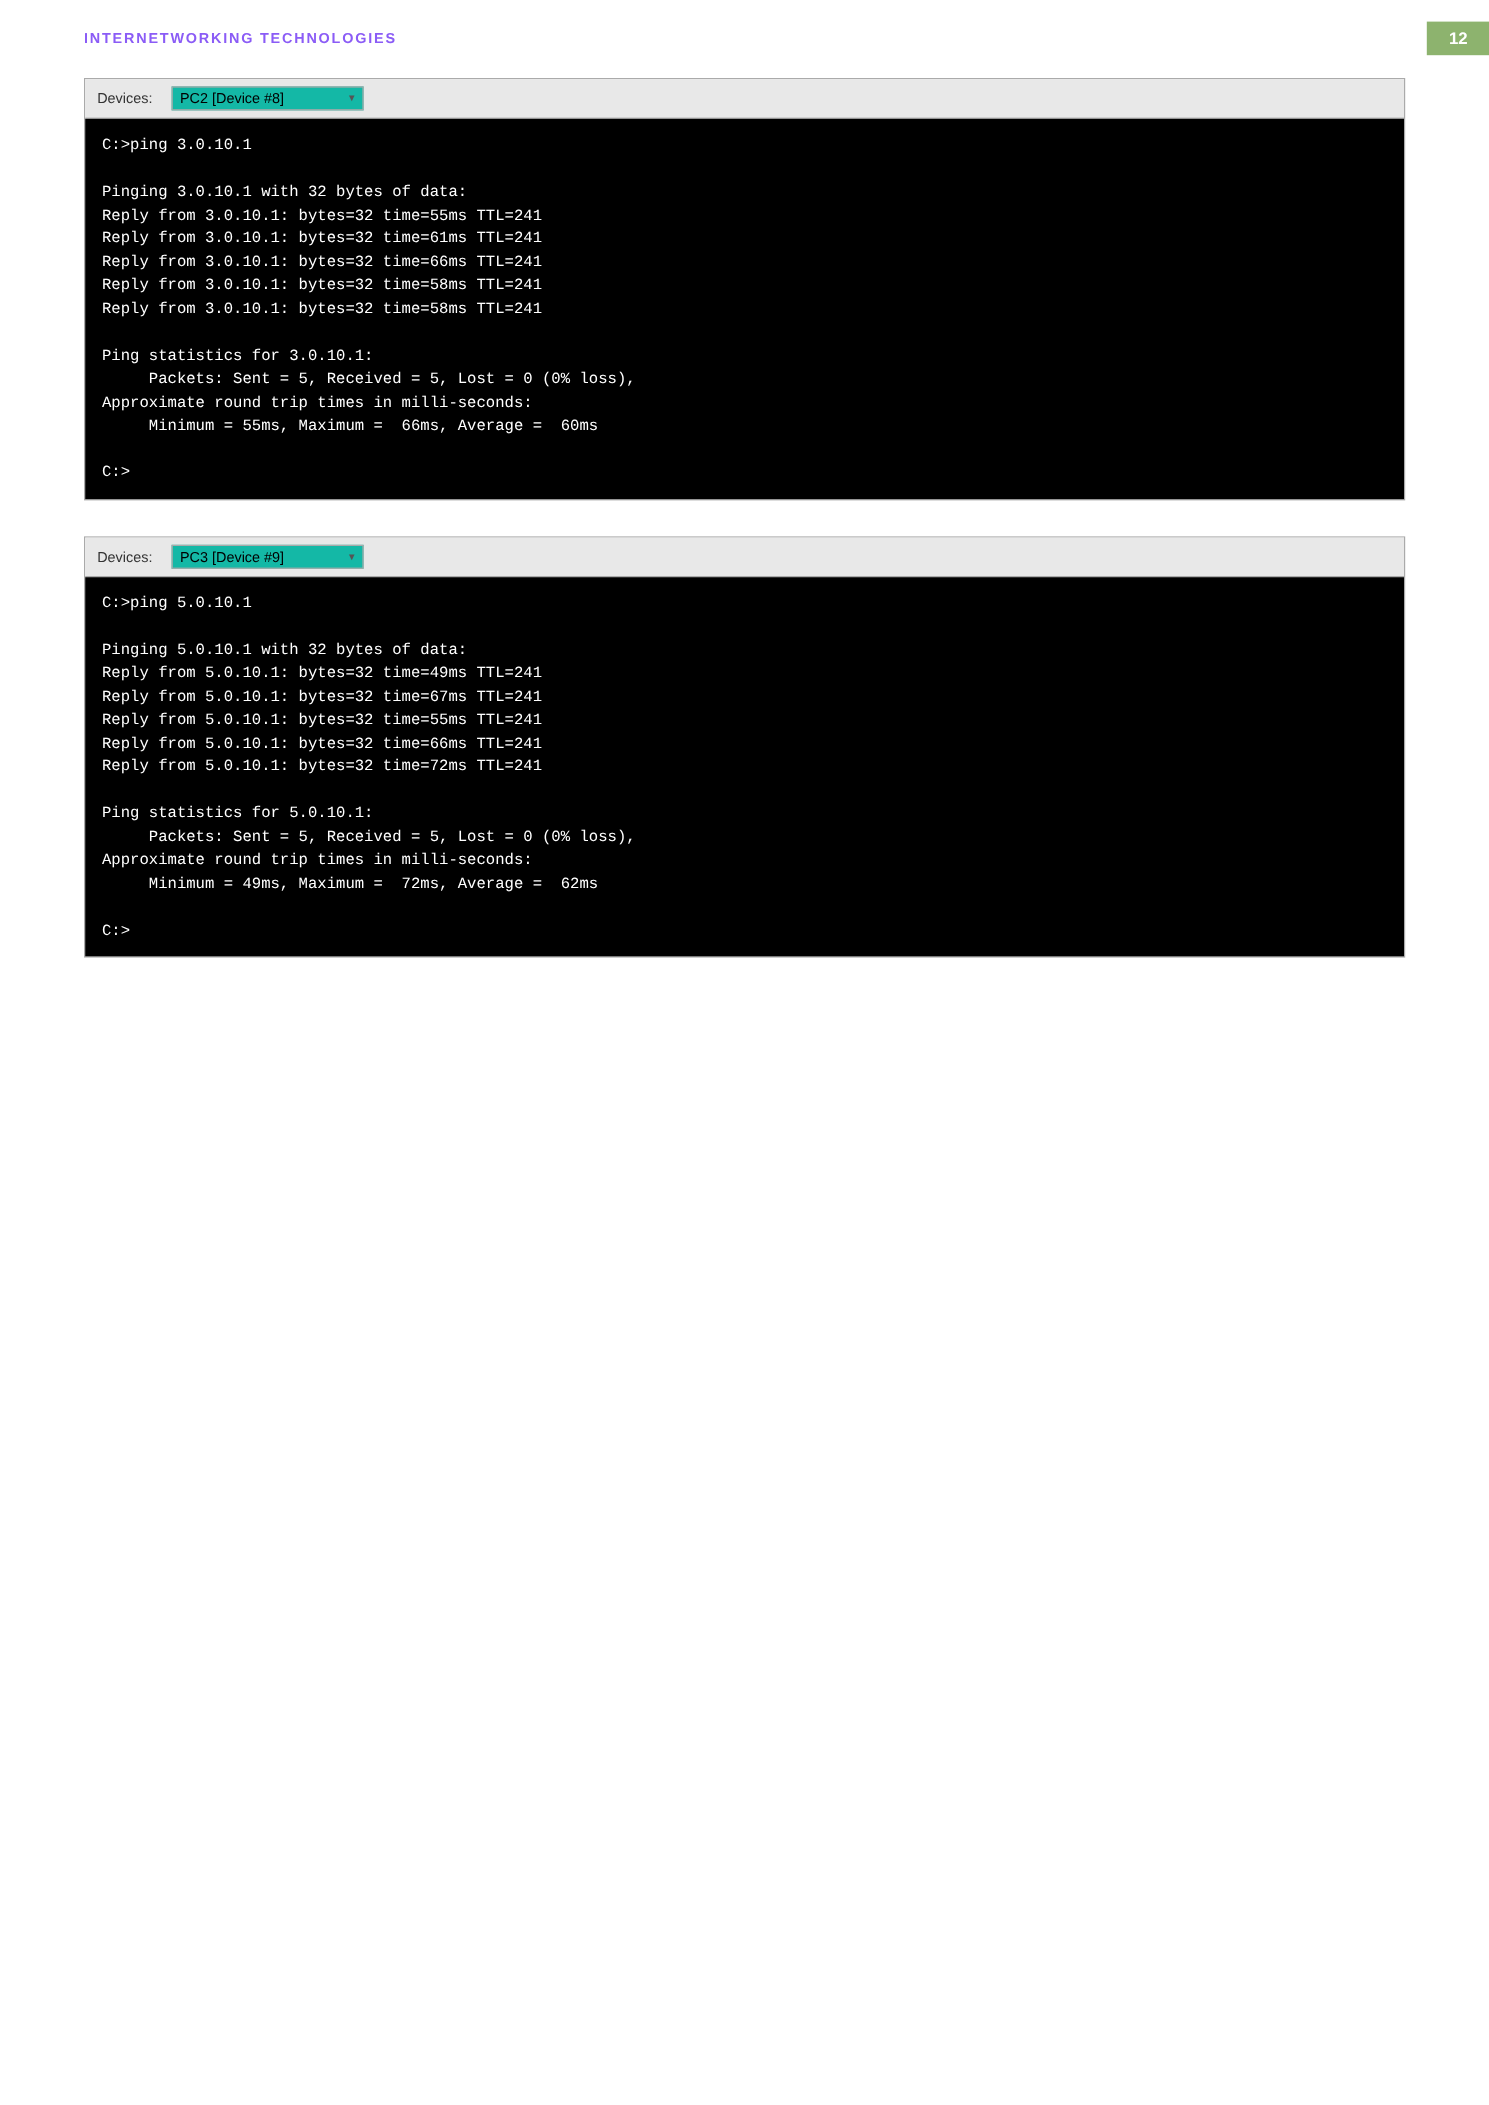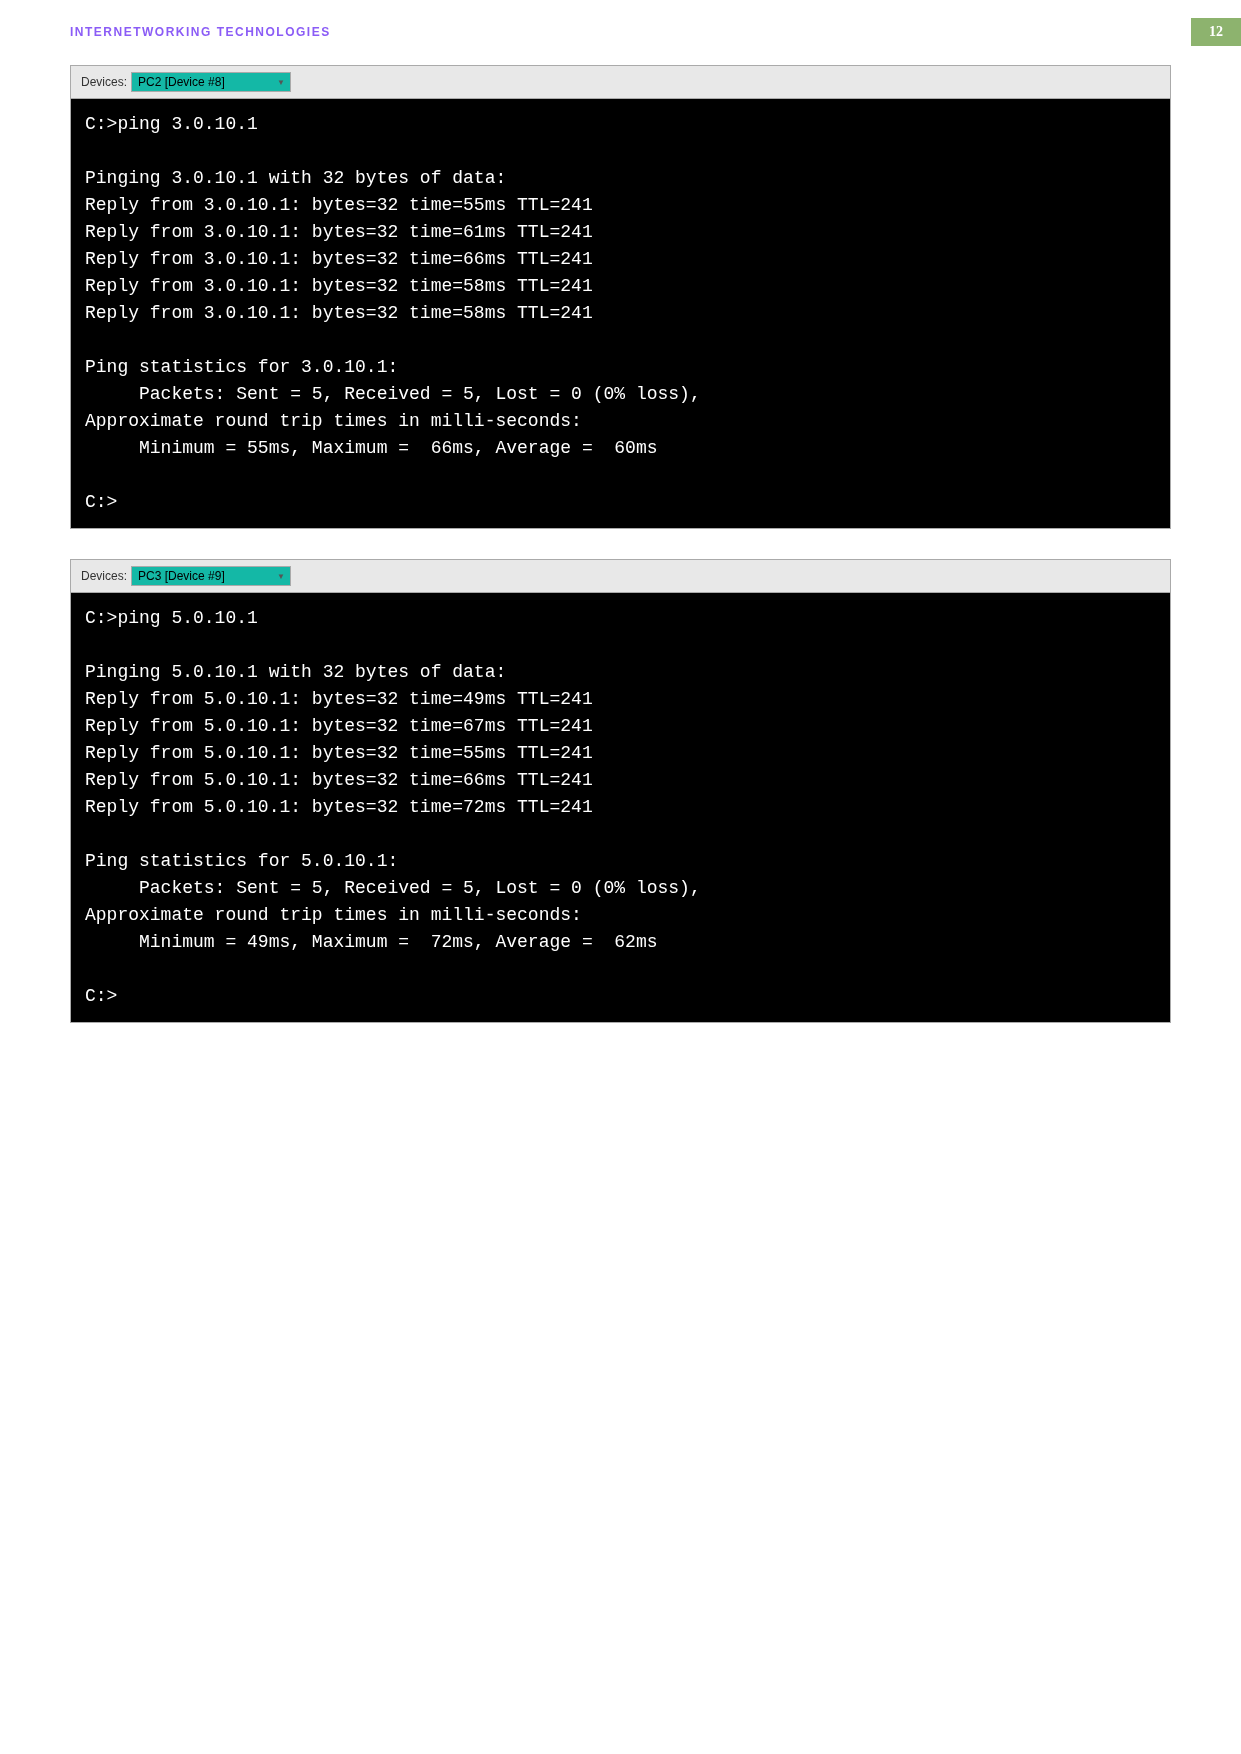--- a/index.html
+++ b/index.html
@@ -20,21 +20,20 @@
       position: absolute;
       top: 18px;
       right: 0;
       background-color: #8db36e;
       color: #ffffff;
       font-size: 14px;
       font-weight: bold;
       padding: 6px 18px;
       min-width: 50px;
       text-align: center;
-      font-family: Liberation Serif, serif;
     }
 
     .page-header {
       position: absolute;
       top: 25px;
       left: 70px;
       font-size: 12px;
       font-weight: bold;
       letter-spacing: 1.5px;
       color: #8b5cf6;
@@ -53,21 +52,21 @@
       margin-bottom: 30px;
       background-color: #ffffff;
     }
 
     .terminal-toolbar {
       background-color: #e8e8e8;
       border-bottom: 1px solid #aaaaaa;
       padding: 6px 10px;
       display: flex;
       align-items: center;
-      gap: 4px;
+      gap: 16px;
     }
 
     .toolbar-label {
       font-size: 12px;
       color: #333333;
     }
 
     .device-select {
       border: 1px solid #aaaaaa;
       background-color: #14b8a6;
@@ -92,21 +91,21 @@
       top: 50%;
       transform: translateY(-50%);
       pointer-events: none;
       color: #555;
     }
 
     .terminal-screen {
       background-color: #000000;
       color: #ffffff;
       font-family: 'Courier New', Courier, monospace;
-      font-size: 18px;
+      font-size: 13px;
       padding: 12px 14px;
       min-height: 200px;
       line-height: 1.5;
       white-space: pre;
     }
   </style>
 </head>
 <body>
 
 <div class="page-number">12</div>

